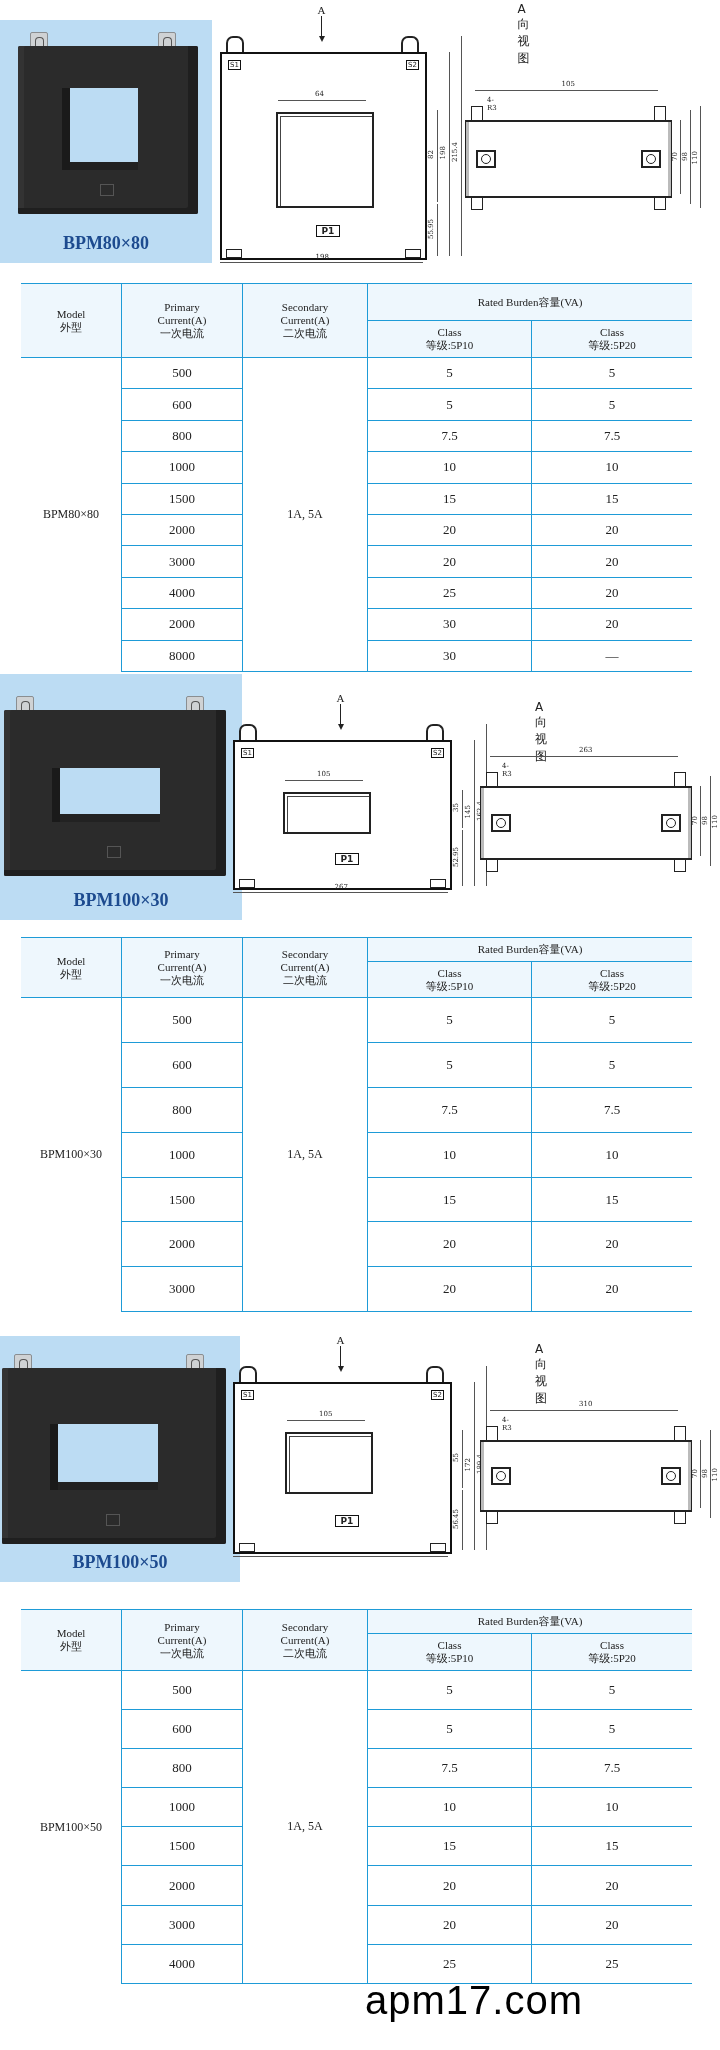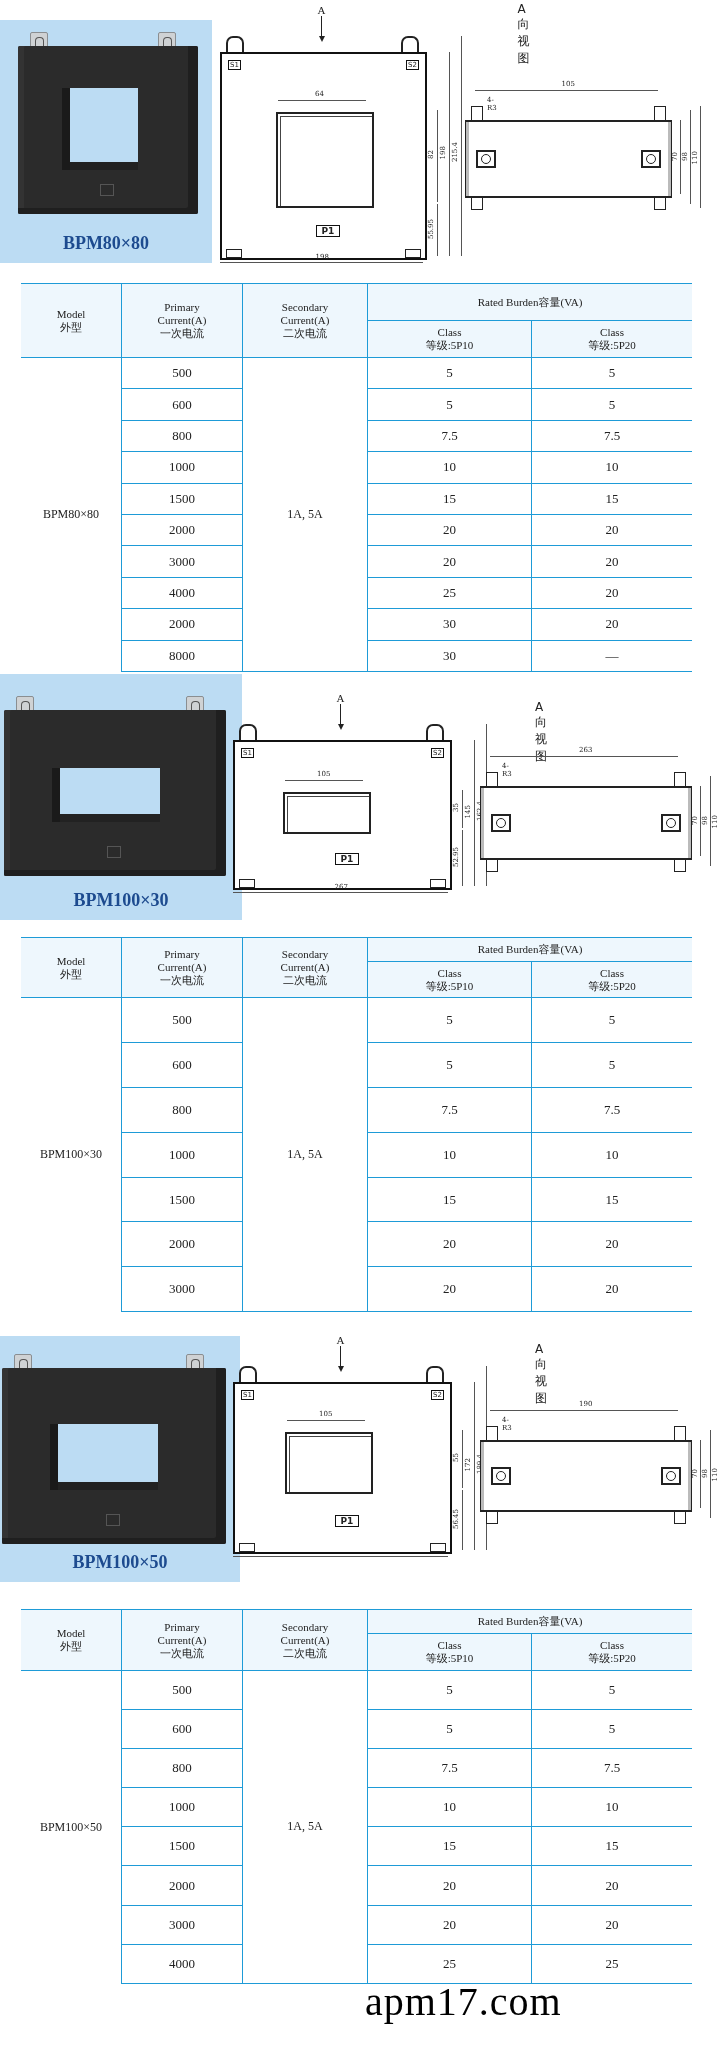--- a/index.html
+++ b/index.html
@@ -47,21 +47,21 @@
   table.spec th, table.spec td { border:1px solid #1e9bd7; text-align:center; padding:0; }
   table.spec th { background:#eef7fd; font-weight:normal; font-size:11px; line-height:13px; }
   table.spec td { font-size:13px; }
   table.spec tr > *:first-child { border-left:none; }
   table.spec tr > *:last-child { border-right:none; }
   table.spec td.model { border-top:none; border-bottom:none; font-size:12px; }
   table.spec td.secondary { border-top:none; font-size:12px; }
   table.spec tbody tr:last-child td { border-bottom:1px solid #1e9bd7; }
   .cn { display:block; }
 
-  .watermark { position:absolute; left:365px; top:1978px; font-family:Liberation Serif, serif;
+  .watermark { position:absolute; left:365px; top:1978px; font-family:Liberation Sans, sans-serif;
       font-size:40px; color:#000; letter-spacing:1px; }
 </style>
 </head>
 <body>
 
 <div id="sections">
     <div class="section" style="top: 0px;">
   <div class="photo-panel" style="top: 20px; width: 212px; height: 243px;">
     <div class="terminal t-left" style="left: 30px; top: 12px;"></div>
     <div class="terminal t-right" style="left: 158px; top: 12px;"></div>
@@ -383,21 +383,21 @@
     <div class="dim v d-bo" style="left: 452px; top: 1509px;">56.45</div>
     <div class="vline dl-ih" style="left: 474px; top: 1382px; height: 168px;"></div>
     <div class="dim v d-ih" style="left: 464px; top: 1458px;">172</div>
     <div class="vline dl-th" style="left: 486px; top: 1366px; height: 184px;"></div>
     <div class="dim v d-th" style="left: 476px; top: 1454px;">189.4</div>
   </div>
 
   <div class="drawing sideview">
     <div class="view-title" style="left: 535px; top: 1342px;">A向视图</div>
     <div class="hline sl-len" style="left: 490px; top: 1410px; width: 188px;"></div>
-    <div class="dim s-len" style="left: 579px; top: 1400px;">190</div>
+    <div class="dim s-len" style="left: 579px; top: 1400px;">310</div>
     <div class="dim s-holes" style="left: 502px; top: 1416px;">4-R3</div>
     <div class="bracket b1" style="left: 486px; top: 1426px;"></div>
     <div class="bracket b2" style="left: 674px; top: 1426px;"></div>
     <div class="bracket b3" style="left: 486px; top: 1508px;"></div>
     <div class="bracket b4" style="left: 674px; top: 1508px;"></div>
     <div class="side" style="left: 480px; top: 1440px; width: 210px; height: 68px;">
       <div class="edge" style="left:0"></div>
           <div class="edge" style="right:0"></div>
       <div class="sec-term st-l" style="left: 10px; top: 25px;"></div>
       <div class="sec-term st-r" style="right: 10px; top: 25px;"></div>

